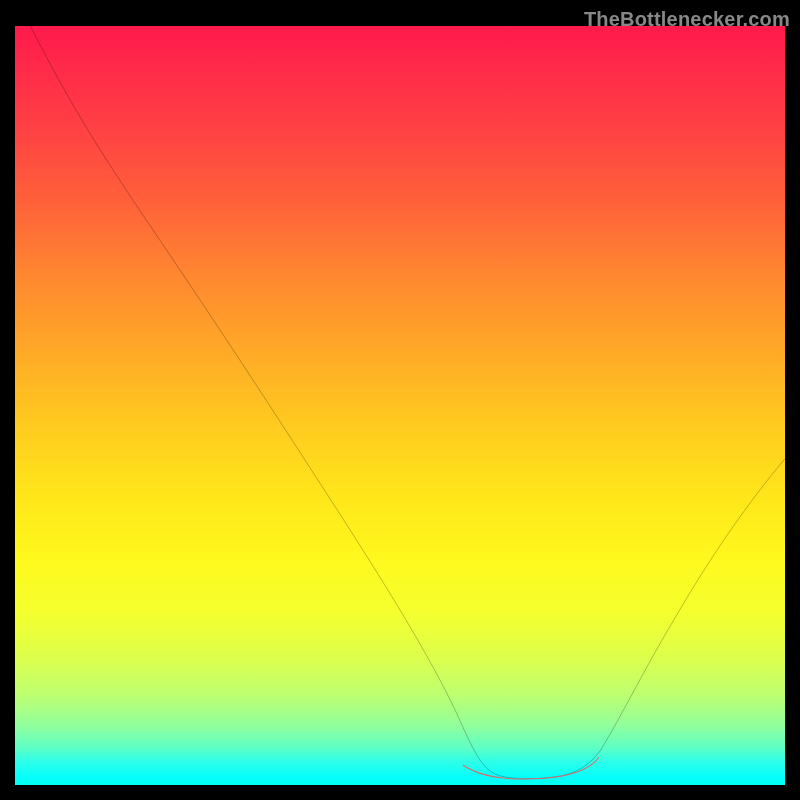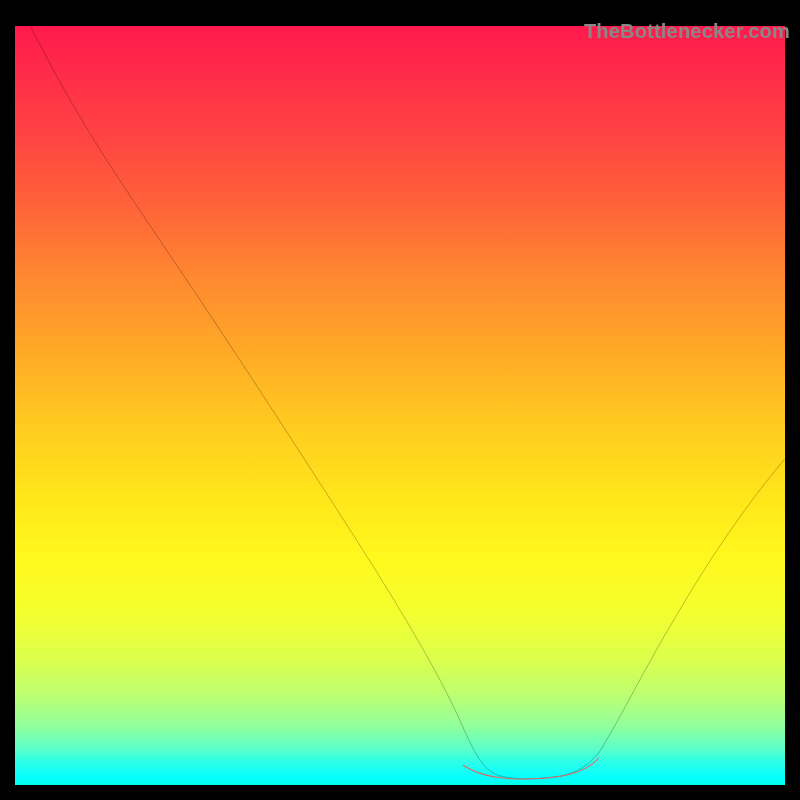--- a/index.html
+++ b/index.html
@@ -40,21 +40,21 @@
       #beff70  88%,
       #94ff9a  92%,
       #60ffc4  95%,
       #2cffea  97%,
       #05fffd  99%,
       #00ffee 100%
     );
   }
   .watermark {
     position: absolute;
-    top: 20px;
+    top: 8px;
     right: 10px;
     color: #888888;
     font-size: 20px;
     font-weight: 600;
     font-family: Arial, Helvetica, sans-serif;
     letter-spacing: 0.2px;
   }
   .curve {
     position: absolute;
     left: 15px;

